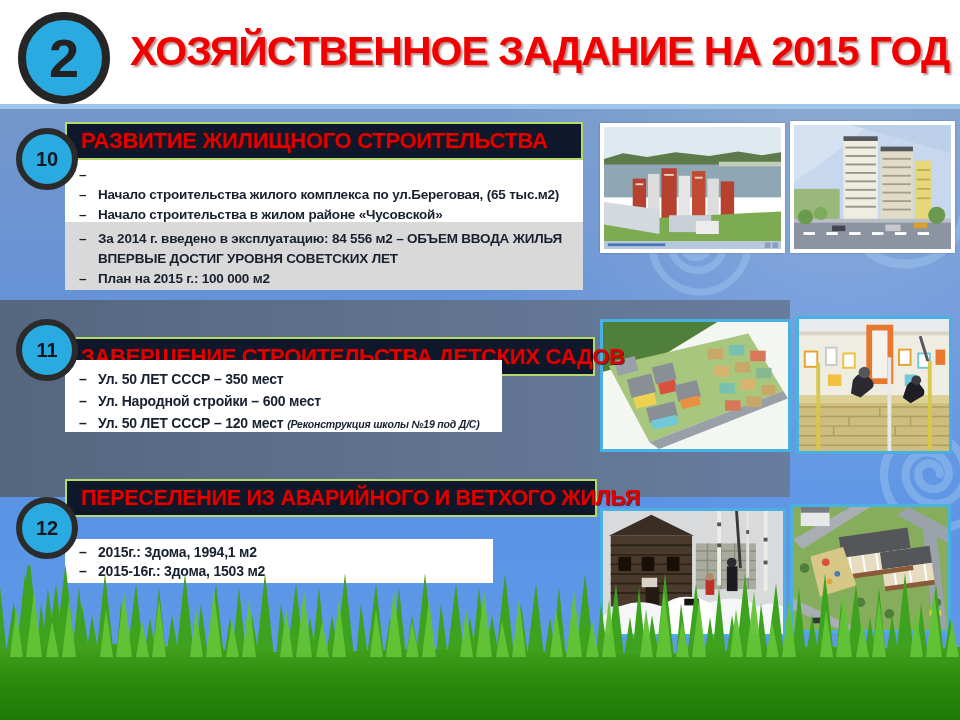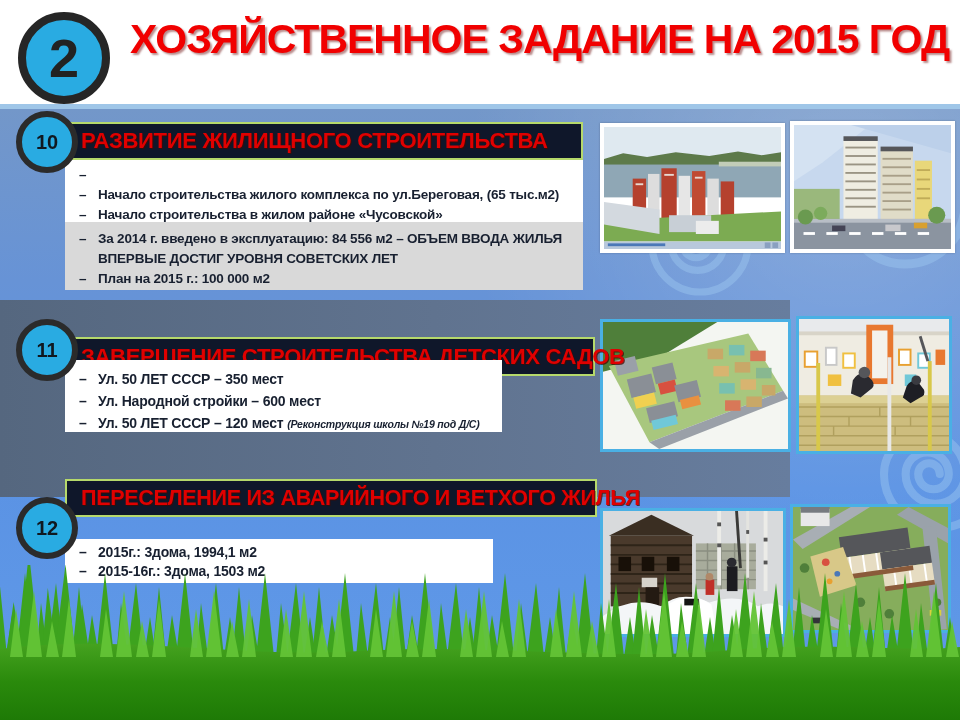--- a/index.html
+++ b/index.html
@@ -10,21 +10,21 @@
   
   .header{position:absolute;left:0;top:0;width:960px;height:104px;background:#ffffff;}
   .header-line{position:absolute;left:0;top:104px;width:960px;height:5px;background:#9fc6e8;}
   .badge2{
     position:absolute;left:18px;top:12px;width:92px;height:92px;border-radius:50%;
     background:#29abe2;border:8px solid #262626;box-sizing:border-box;
     display:flex;align-items:center;justify-content:center;
     font-size:54px;font-weight:bold;color:#222;
   }
   .slide-title{
-    position:absolute;left:130px;top:16px;width:770px;
+    position:absolute;left:130px;top:28px;width:770px;
     font-size:41px;font-weight:bold;color:#f10000;letter-spacing:-1px;white-space:nowrap;
     text-shadow:2px 2px 2px rgba(100,0,0,.45);
   }
   
   .sky{
     position:absolute;left:0;top:109px;width:960px;height:611px;
     background:
       radial-gradient(circle at 88% 12%, rgba(255,255,255,.20), rgba(255,255,255,0) 38%),
       linear-gradient(180deg,#7397c9 0%,#6793d6 28%,#5b93e4 62%,#609ae9 100%);
   }
@@ -79,21 +79,21 @@
     </g>
   </svg>
   <div class="dark-band"></div>
 
   <div class="header">
     <div class="badge2">2</div>
     <div class="slide-title">ХОЗЯЙСТВЕННОЕ ЗАДАНИЕ НА 2015 ГОД</div>
   </div>
   <div class="header-line"></div>
 
-  <div class="sec-badge" style="top:111px;">10</div>
+  <div class="sec-badge" style="top:128px;">10</div>
   <div class="sec-bar" style="top:122px;width:518px;height:38px;">
     <span class="sec-title" style="font-size:22px;">РАЗВИТИЕ ЖИЛИЩНОГО СТРОИТЕЛЬСТВА</span>
   </div>
   <div class="sec-list" style="top:160px;width:518px;height:62px;font-size:13.5px;">
     <div class="row" style="line-height:20px;">
       <span class="mk">–</span>
     </div>
     <div class="row" style="line-height:20px;">
       <span class="mk">–</span>
       <span>Начало строительства жилого комплекса по ул.Береговая, (65 тыс.м2)</span>

